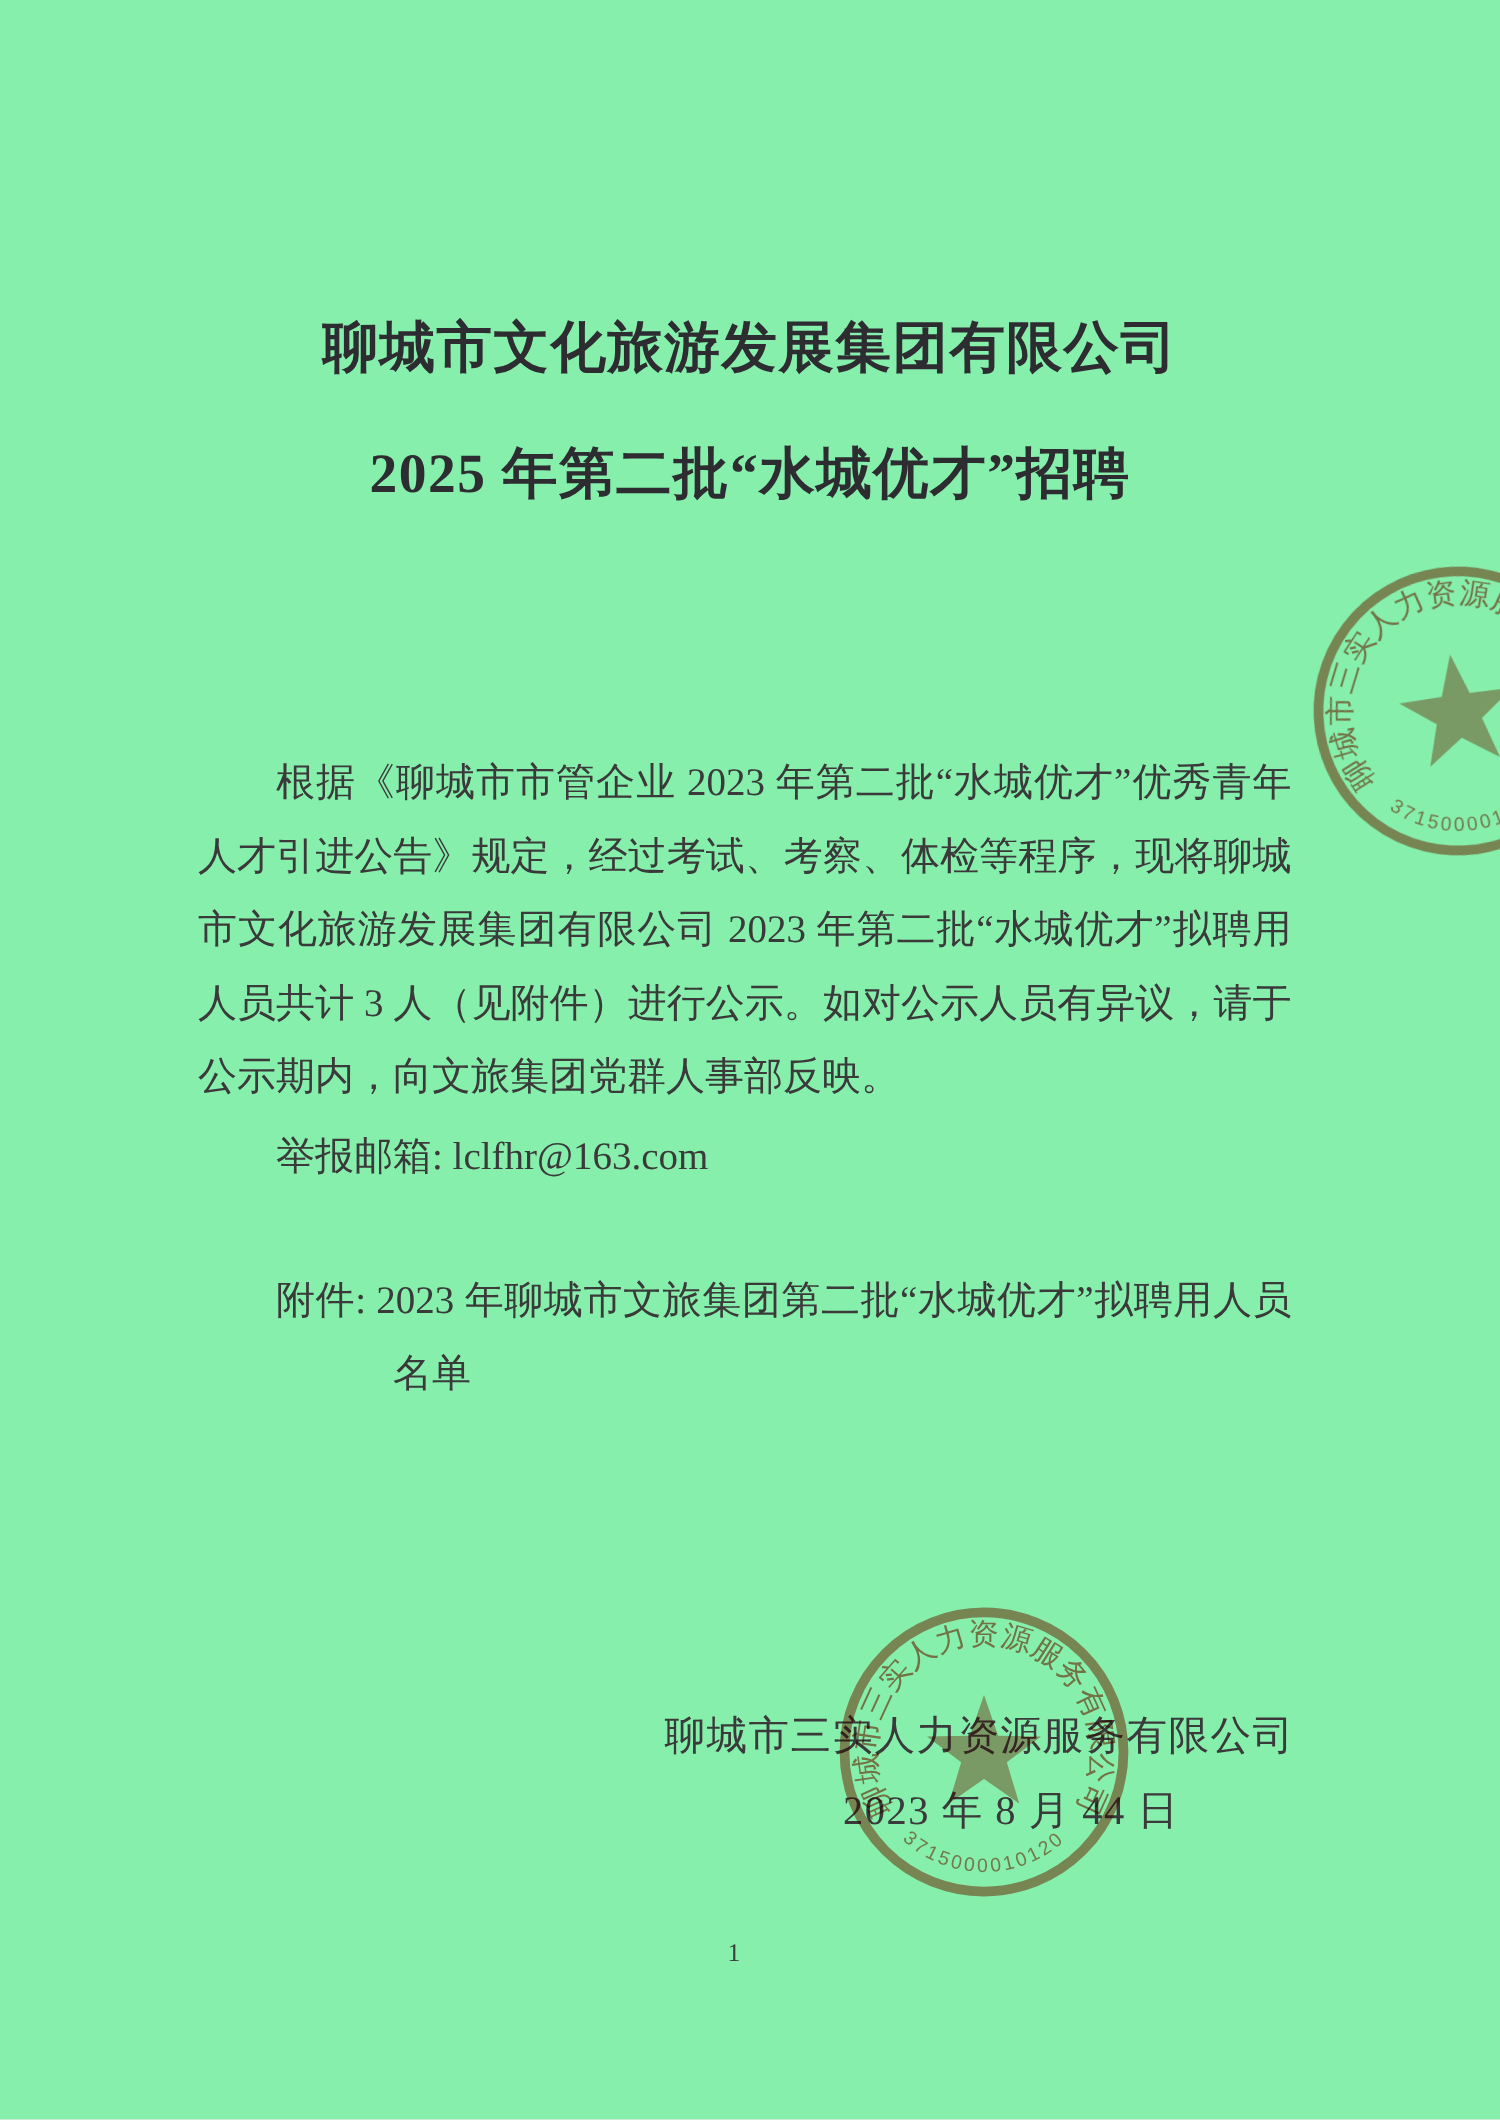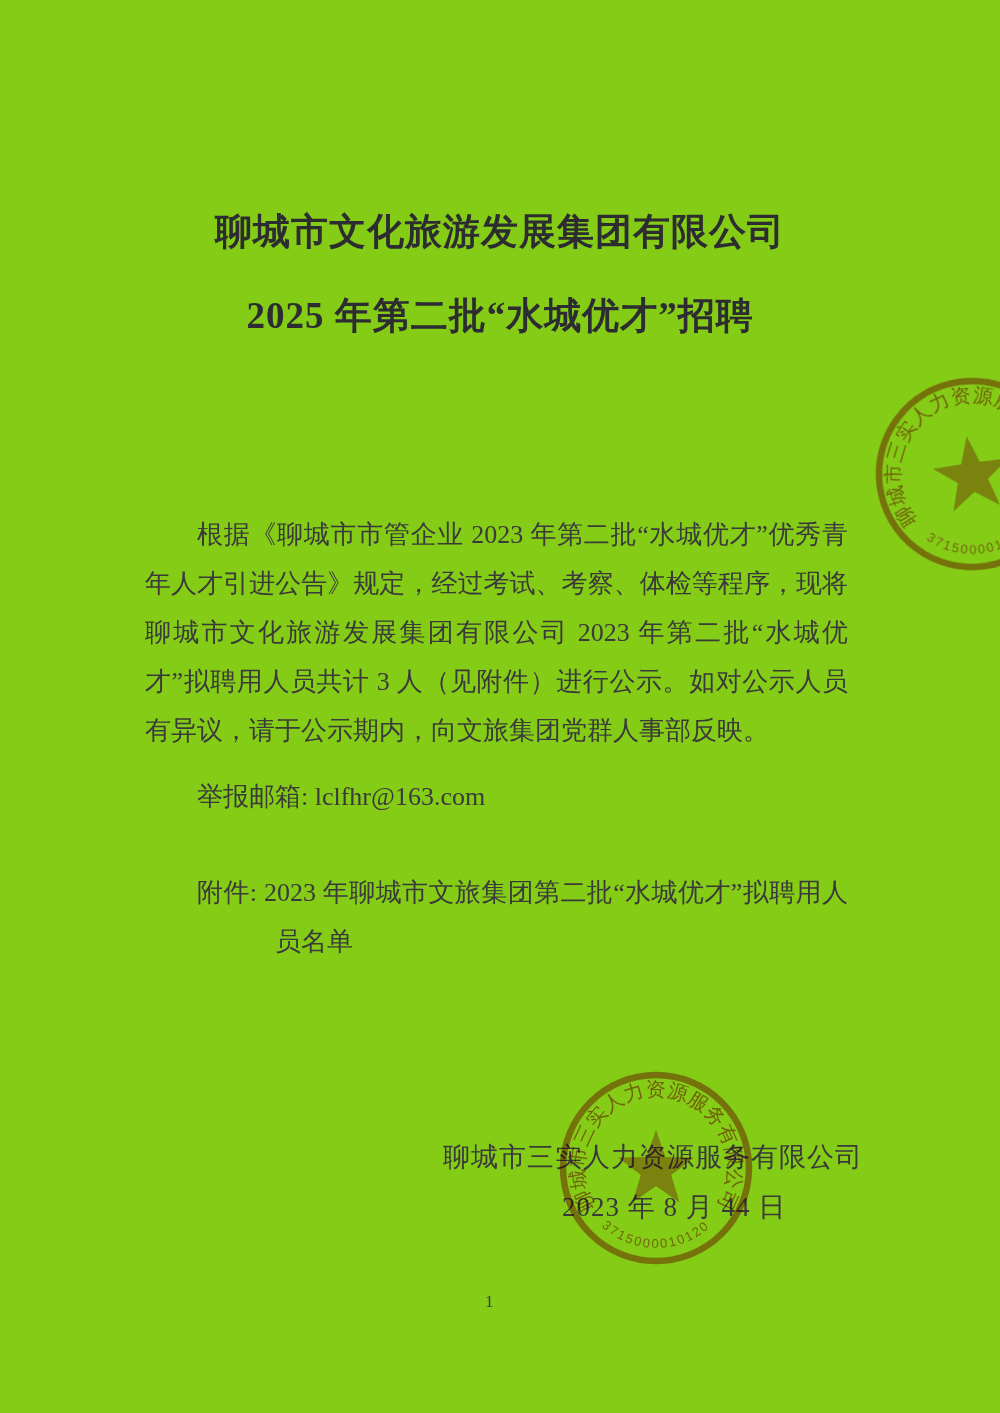--- a/index.html
+++ b/index.html
@@ -1,41 +1,41 @@
 <!DOCTYPE html>
 <html><head>
 <meta charset="utf-8">
 <style>
   html,body{margin:0;padding:0;background:#e8e8e8;}
   .page{
     position:relative;
     width:1000px;height:1413px;
     margin:0 auto;
-    background:#84cc16;
+    background:#86efac;
     overflow:hidden;
     font-family:"Liberation Serif","DejaVu Serif",serif;
     color:#383838;
   }
   .title-line{
     position:absolute;left:0;width:1000px;
     text-align:center;
     font-size:37px;font-weight:700;color:#2d2d31;
     letter-spacing:1px;
     white-space:nowrap;
   }
   .t1{top:207px;}
   .t2{top:291px;}
   .t3{top:365px;}
   .body-block{
     position:absolute;left:128px;top:493px;width:737px;
     font-size:26px;line-height:49px;
     text-align:justify;
     color:#3a3a3a;
   }
-  .body-block p{margin:17px;text-indent:2em;}
+  .body-block p{margin:4px;text-indent:2em;}
   .attachment{
     margin-top:47px !important;
     padding-left:130px;
     text-indent:-78px !important;
   }
   .sig-company{
     position:absolute;left:443px;top:1139px;
     font-size:27px;color:#3a3a3a;letter-spacing:1px;white-space:nowrap;
   }
   .sig-date{

